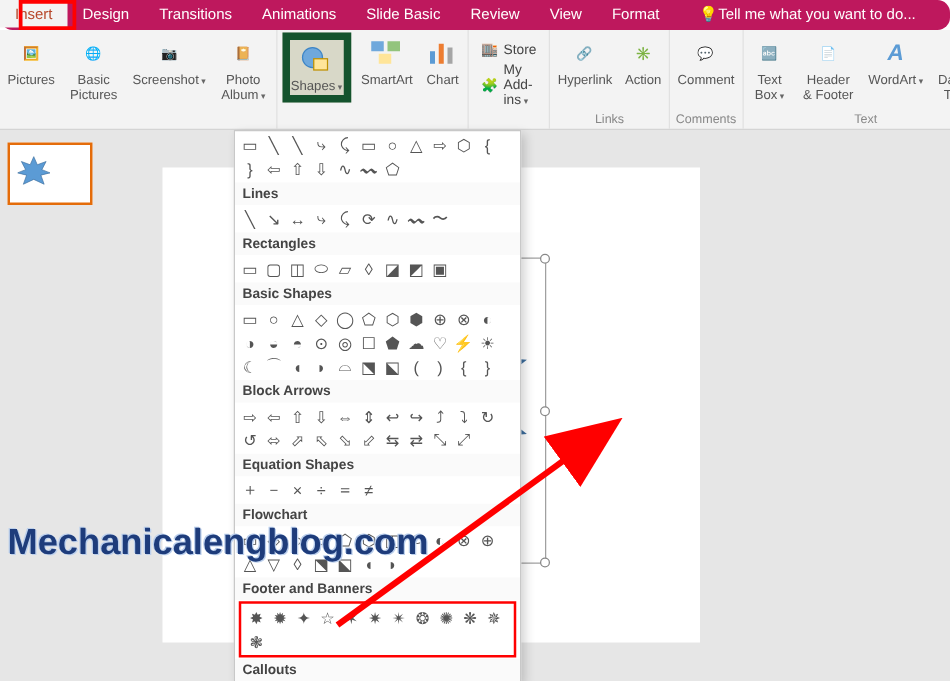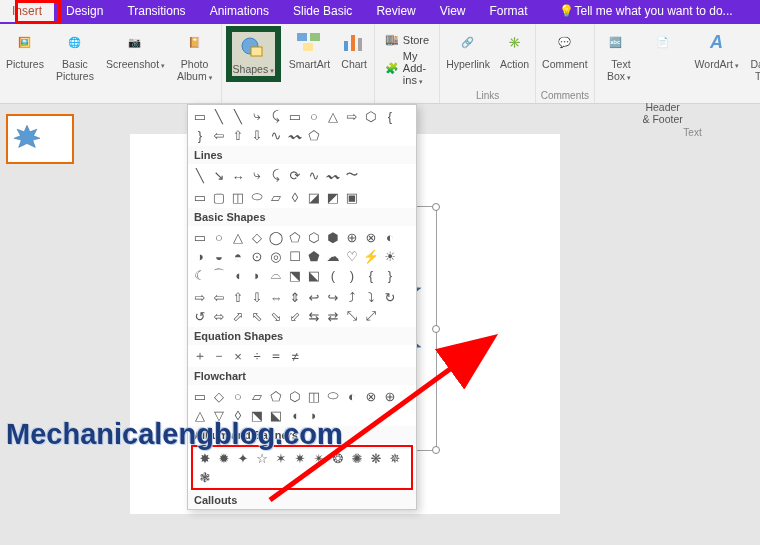--- a/index.html
+++ b/index.html
@@ -1,18 +1,18 @@
 <!DOCTYPE html>
 <html><head>
 <meta charset="utf-8">
 <style>
 * { margin: 0; padding: 0; box-sizing: border-box; font-family: "Segoe UI", Arial, sans-serif; }
 body { width: 760px; height: 545px; background: #fff; overflow: hidden; position: relative; }
 
-.tabbar { display: flex; background: #6d28d9; height: 24px; align-items: stretch; border-bottom: 2px solid #e46c0a00; }
+.tabbar { display: flex; background: #be185d; height: 24px; align-items: stretch; border-bottom: 2px solid #e46c0a00; border-radius: 10px; }
 .tab { padding: 3px 12px; font-size: 12px; color: #fff; cursor: pointer; display: flex; align-items: center; }
 .tab.active { background: #f3f3f3; color: #b7472a; }
 .tab.special { padding-left: 20px; }
 .tab-highlight { position: absolute; top: 0; left: 15px; width: 46px; height: 24px; border: 3px solid #ff0000; pointer-events: none; }
 
 .ribbon { display: flex; background: #f3f3f3; border-bottom: 1px solid #d4d4d4; height: 80px; }
 .rgroup { display: flex; flex-direction: column; border-right: 1px solid #e1e1e1; padding: 2px 4px 0 4px; }
 .rgroup-items { display: flex; gap: 6px; align-items: flex-start; flex: 1; }
 .ritm { display: flex; flex-direction: column; align-items: center; font-size: 10.5px; color: #555; gap: 2px; cursor: pointer; padding: 2px; }
 .ritm.sel { background: #d8d8c8; border: 6px solid #14532d; padding: 1px; }
@@ -163,25 +163,25 @@
         <span>Comment</span>
       </div>
     </div>
     <div class="rgroup-label">Comments</div>
   </div>
 
   <div class="rgroup" style="border-right:none;">
     <div class="rgroup-items">
       <div class="ritm">
         <span class="ic">🔤</span>
-        <span class="drop-caret" style="width:30px;text-align:right;">Text Box</span>
+        <span class="drop-caret" style="width:30px;text-align:center;">Text Box</span>
       </div>
       <div class="ritm">
         <span class="ic">📄</span>
-        <span style="width:44px;text-align:center;margin-top:43px;">Header &amp; Footer</span>
+        <span style="width:44px;text-align:center;">Header &amp; Footer</span>
       </div>
       <div class="ritm">
         <span class="ic" style="font-style:italic;font-weight:bold;color:#5b9bd5;font-size:18px;">A</span>
         <span class="drop-caret">WordArt</span>
       </div>
       <div class="ritm">
         <span class="ic">📅</span>
         <span style="width:36px;text-align:center;">Date &amp; Time</span>
       </div>
     </div>
@@ -215,20 +215,21 @@
     <span class="sh">╲</span>
       <span class="sh">↘</span>
       <span class="sh">↔</span>
       <span class="sh">⤷</span>
       <span class="sh">⤹</span>
       <span class="sh">⟳</span>
       <span class="sh">∿</span>
       <span class="sh">〰</span>
       <span class="sh">〜</span>
   </div>
+  <div class="cat">Rectangles</div>
   <div class="row">
     <span class="sh">▭</span>
       <span class="sh">▢</span>
       <span class="sh">◫</span>
       <span class="sh">⬭</span>
       <span class="sh">▱</span>
       <span class="sh">◊</span>
       <span class="sh">◪</span>
       <span class="sh">◩</span>
       <span class="sh">▣</span>
@@ -262,20 +263,21 @@
     <span class="sh">◖</span>
       <span class="sh">◗</span>
       <span class="sh">⌓</span>
       <span class="sh">⬔</span>
       <span class="sh">⬕</span>
       <span class="sh">(</span>
       <span class="sh">)</span>
       <span class="sh">{</span>
       <span class="sh">}</span>
   </div>
+  <div class="cat">Block Arrows</div>
   <div class="row">
     <span class="sh">⇨</span>
       <span class="sh">⇦</span>
       <span class="sh">⇧</span>
       <span class="sh">⇩</span>
       <span class="sh">⇔</span>
       <span class="sh">⇕</span>
       <span class="sh">↩</span>
       <span class="sh">↪</span>
       <span class="sh">⤴</span>
@@ -315,21 +317,21 @@
       <span class="sh">⊗</span>
       <span class="sh">⊕</span>
       <span class="sh">△</span>
     <span class="sh">▽</span>
       <span class="sh">◊</span>
       <span class="sh">⬔</span>
       <span class="sh">⬕</span>
       <span class="sh">◖</span>
       <span class="sh">◗</span>
   </div>
-  <div class="cat">Album and Banners</div>
+  <div class="cat">Footer and Banners</div>
   <div class="row stars-box">
     <span class="sh">✸</span>
     <span class="sh">✹</span>
     <span class="sh">✦</span>
     <span class="sh">☆</span>
     <span class="sh">✶</span>
     <span class="sh">✷</span>
     <span class="sh">✴</span>
     <span class="sh">❂</span>
     <span class="sh">✺</span>

